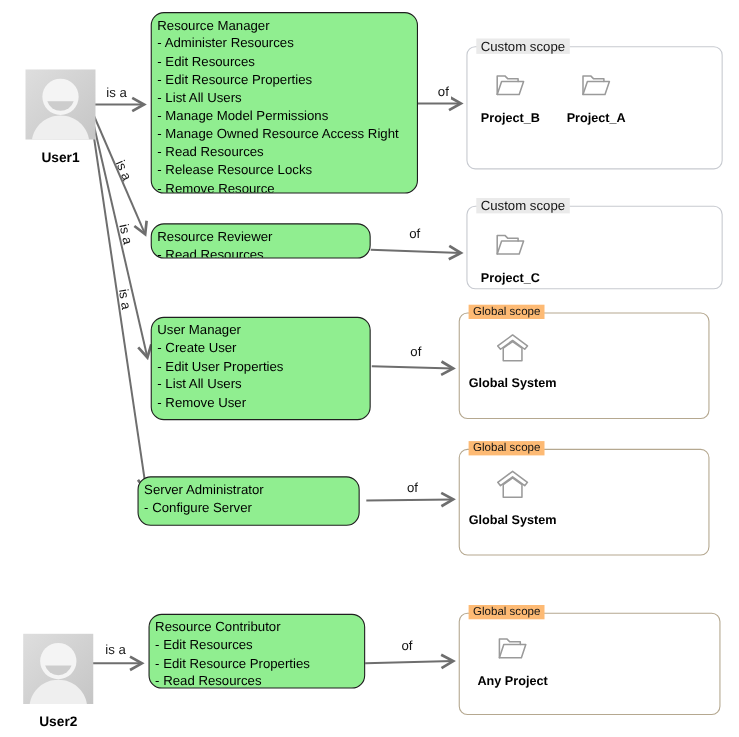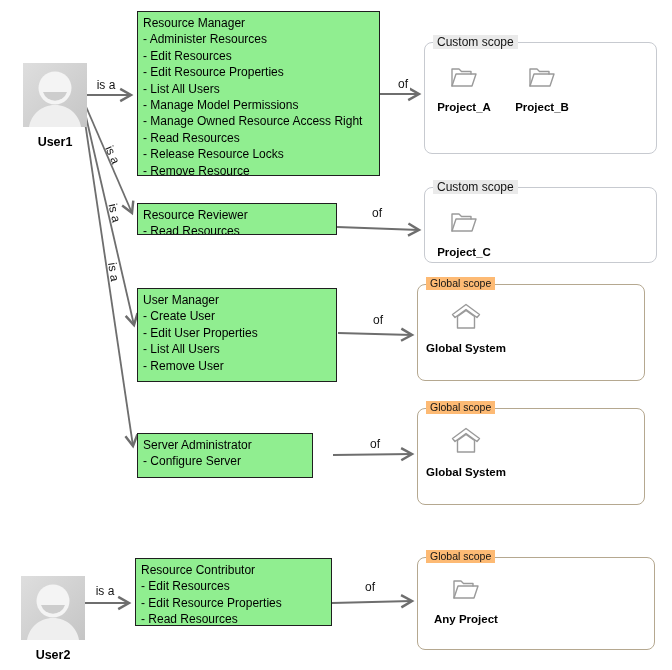--- a/index.html
+++ b/index.html
@@ -8,21 +8,21 @@
   .canvas { position:relative; width:672px; height:670px; background:#fff; overflow:hidden; }
 
   .edges { position:absolute; left:0; top:0; width:672px; height:670px; pointer-events:none; }
   .edge-line { stroke:var(--arrow,#6e6e6e); stroke-width:1.8; fill:none; }
 
   .edge-label { position:absolute; font-size:12px; line-height:13px; color:#141414;
                 white-space:nowrap; transform:translate(-50%,-50%); background:#fff; padding:0 2px; }
   .edge-label.rot { background:transparent; padding:0; }
 
   .role { position:absolute; background:var(--role-fill,#90ee90);
-          border:1.6px solid var(--role-border,#1f1f1f); border-radius:0;
+          border:1.6px solid var(--role-border,#1f1f1f); border-radius:12px;
           padding:3px 2px 0 5px; font-size:12px; line-height:16.4px; overflow:hidden; }
   .role-line { white-space:nowrap; }
 
   .scope { position:absolute; background:#fff; border-radius:8px; }
   .scope-custom { border:1px solid var(--custom-scope-border,#c7cad0); }
   .scope-global { border:1px solid var(--global-scope-border,#b5a890); }
   .scope-legend { position:absolute; top:-8px; left:8px; padding:0 4px; color:#141414;
                   background:#fdba74; white-space:nowrap; }
   .scope-custom .scope-legend { background:#eaeaea; font-size:12px; line-height:14px; }
   .scope-global .scope-legend { font-size:10.5px; line-height:13px; }
@@ -117,21 +117,21 @@
   </div>
 
   <div class="role" style="left:137px;top:288px;width:200px;height:94px">
     <div class="role-line">User Manager</div>
     <div class="role-line">- Create User</div>
     <div class="role-line">- Edit User Properties</div>
     <div class="role-line">- List All Users</div>
     <div class="role-line">- Remove User</div>
   </div>
 
-  <div class="role" style="left:137px;top:433px;width:176px;height:45px">
+  <div class="role" style="left:125px;top:433px;width:202px;height:45px">
     <div class="role-line">Server Administrator</div>
     <div class="role-line">- Configure Server</div>
   </div>
 
   <div class="role" style="left:135px;top:558px;width:197px;height:68px">
     <div class="role-line">Resource Contributor</div>
     <div class="role-line">- Edit Resources</div>
     <div class="role-line">- Edit Resource Properties</div>
     <div class="role-line">- Read Resources</div>
   </div>
@@ -139,30 +139,30 @@
   <div class="scope scope-custom" style="left:424px;top:42px;width:233px;height:112px">
     <span class="scope-legend">Custom scope</span>
     <div class="scope-items">
       <div class="scope-item">
         <span>
           <svg width="32" height="28" viewBox="0 0 32 28">
             <path class="icon-shape" d="M4,23 L4,6 L11,6 L13.5,8.5 L23,8.5 L23,11"></path>
             <path class="icon-shape" d="M4,23 L8,11 L28,11 L24,23 Z"></path>
           </svg>
         </span>
+        <span class="scope-item-label">Project_B</span>
+      </div>
+      <div class="scope-item">
+        <span>
+          <svg width="32" height="28" viewBox="0 0 32 28">
+            <path class="icon-shape" d="M4,23 L4,6 L11,6 L13.5,8.5 L23,8.5 L23,11"></path>
+            <path class="icon-shape" d="M4,23 L8,11 L28,11 L24,23 Z"></path>
+          </svg>
+        </span>
         <span class="scope-item-label">Project_A</span>
-      </div>
-      <div class="scope-item">
-        <span>
-          <svg width="32" height="28" viewBox="0 0 32 28">
-            <path class="icon-shape" d="M4,23 L4,6 L11,6 L13.5,8.5 L23,8.5 L23,11"></path>
-            <path class="icon-shape" d="M4,23 L8,11 L28,11 L24,23 Z"></path>
-          </svg>
-        </span>
-        <span class="scope-item-label">Project_B</span>
       </div>
     </div>
   </div>
 
   <div class="scope scope-custom" style="left:424px;top:187px;width:233px;height:76px">
     <span class="scope-legend">Custom scope</span>
     <div class="scope-items">
       <div class="scope-item">
         <span>
           <svg width="32" height="28" viewBox="0 0 32 28">

